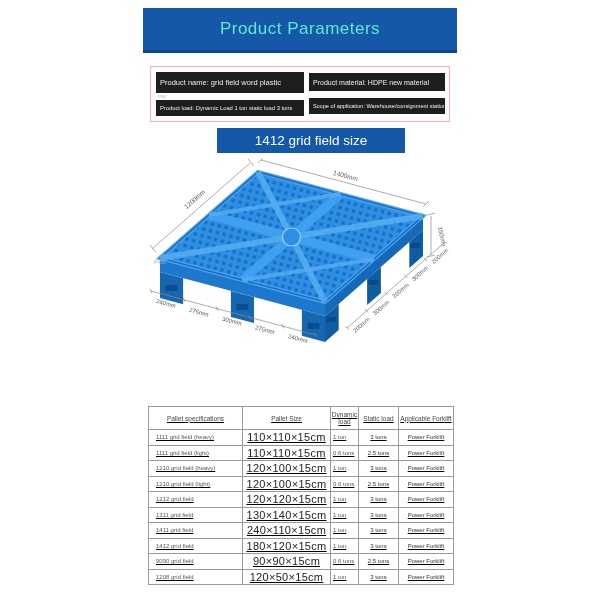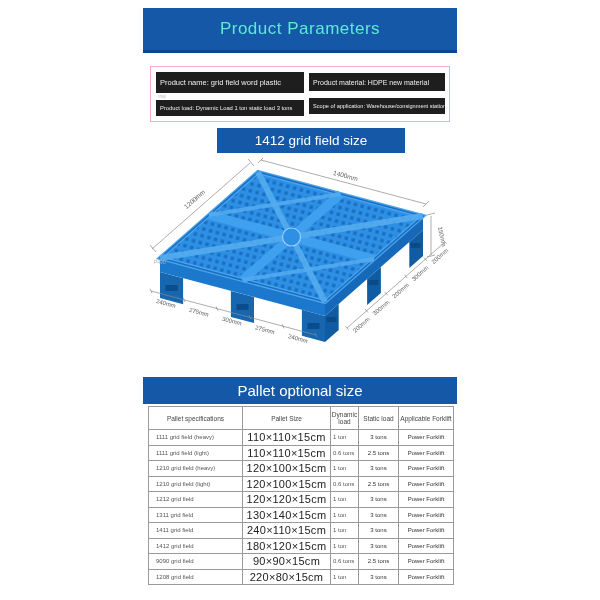--- a/index.html
+++ b/index.html
@@ -37,21 +37,21 @@
   .figure { position:absolute; left:140px; top:158px; width:330px; height:215px; }
 
   .table-banner {
     position:absolute; left:143px; top:377px; width:314px; height:27px;
     background:#1558a8; display:flex; align-items:center; justify-content:center;
     color:#fff; font-size:15px;
   }
 
   table.spec {
     position:absolute; left:148px; top:406px; width:305px;
-    border-collapse:collapse; table-layout:fixed;
+    border-collapse:collapse; table-layout:fixed;text-decoration:underline;
   }
   table.spec th, table.spec td {
     border:1px solid #9a9a9a; color:#333; text-align:center;
     overflow:hidden; white-space:nowrap;
   }
   table.spec th { font-weight:normal; font-size:6.5px; height:23px; color:#444; }
   table.spec td { font-size:6px; height:15.5px; }
   table.spec td.c-spec { text-align:left; padding-left:7px; color:#555; }
   table.spec td.c-size { font-size:11px; color:#222; letter-spacing:.3px; }
   table.spec td.c-dyn  { text-align:left; padding-left:2px; color:#555; }
@@ -173,23 +173,20 @@
       <text class="dim-text-sm" text-anchor="middle" x="25.5" y="147.4" transform="rotate(15,25.5,147.4)">240mm</text>
       <text class="dim-text-sm" text-anchor="middle" x="58.5" y="156.2" transform="rotate(15,58.5,156.2)">275mm</text>
       <text class="dim-text-sm" text-anchor="middle" x="91.5" y="165" transform="rotate(15,91.5,165)">300mm</text>
       <text class="dim-text-sm" text-anchor="middle" x="124.5" y="173.8" transform="rotate(15,124.5,173.8)">275mm</text>
       <text class="dim-text-sm" text-anchor="middle" x="157.5" y="182.6" transform="rotate(15,157.5,182.6)">240mm</text>
 
       <text class="wm-text" x="14" y="106">P490</text>
     </svg>
   </div>
 
-  <div class="table-banner">
-    <span>Pallet optional size</span>
-  </div>
 
   <table class="spec">
     <colgroup>
       <col class="w-spec">
         <col class="w-size">
         <col class="w-dyn">
         <col class="w-stat">
         <col class="w-fork">
     </colgroup>
     <thead>
@@ -261,21 +258,21 @@
       </tr>
         <tr>
         <td class="c-spec">9090 grid field</td>
         <td class="c-size">90×90×15cm</td>
         <td class="c-dyn">0.6 tons</td>
         <td>2.5 tons</td>
         <td>Power Forklift</td>
       </tr>
         <tr>
         <td class="c-spec">1208 grid field</td>
-        <td class="c-size">220×80×15cm</td>
+        <td class="c-size">120×50×15cm</td>
         <td class="c-dyn">1 ton</td>
         <td>3 tons</td>
         <td>Power Forklift</td>
       </tr>
       </tbody>
   </table>
 
 </div>
 
 </body></html>

